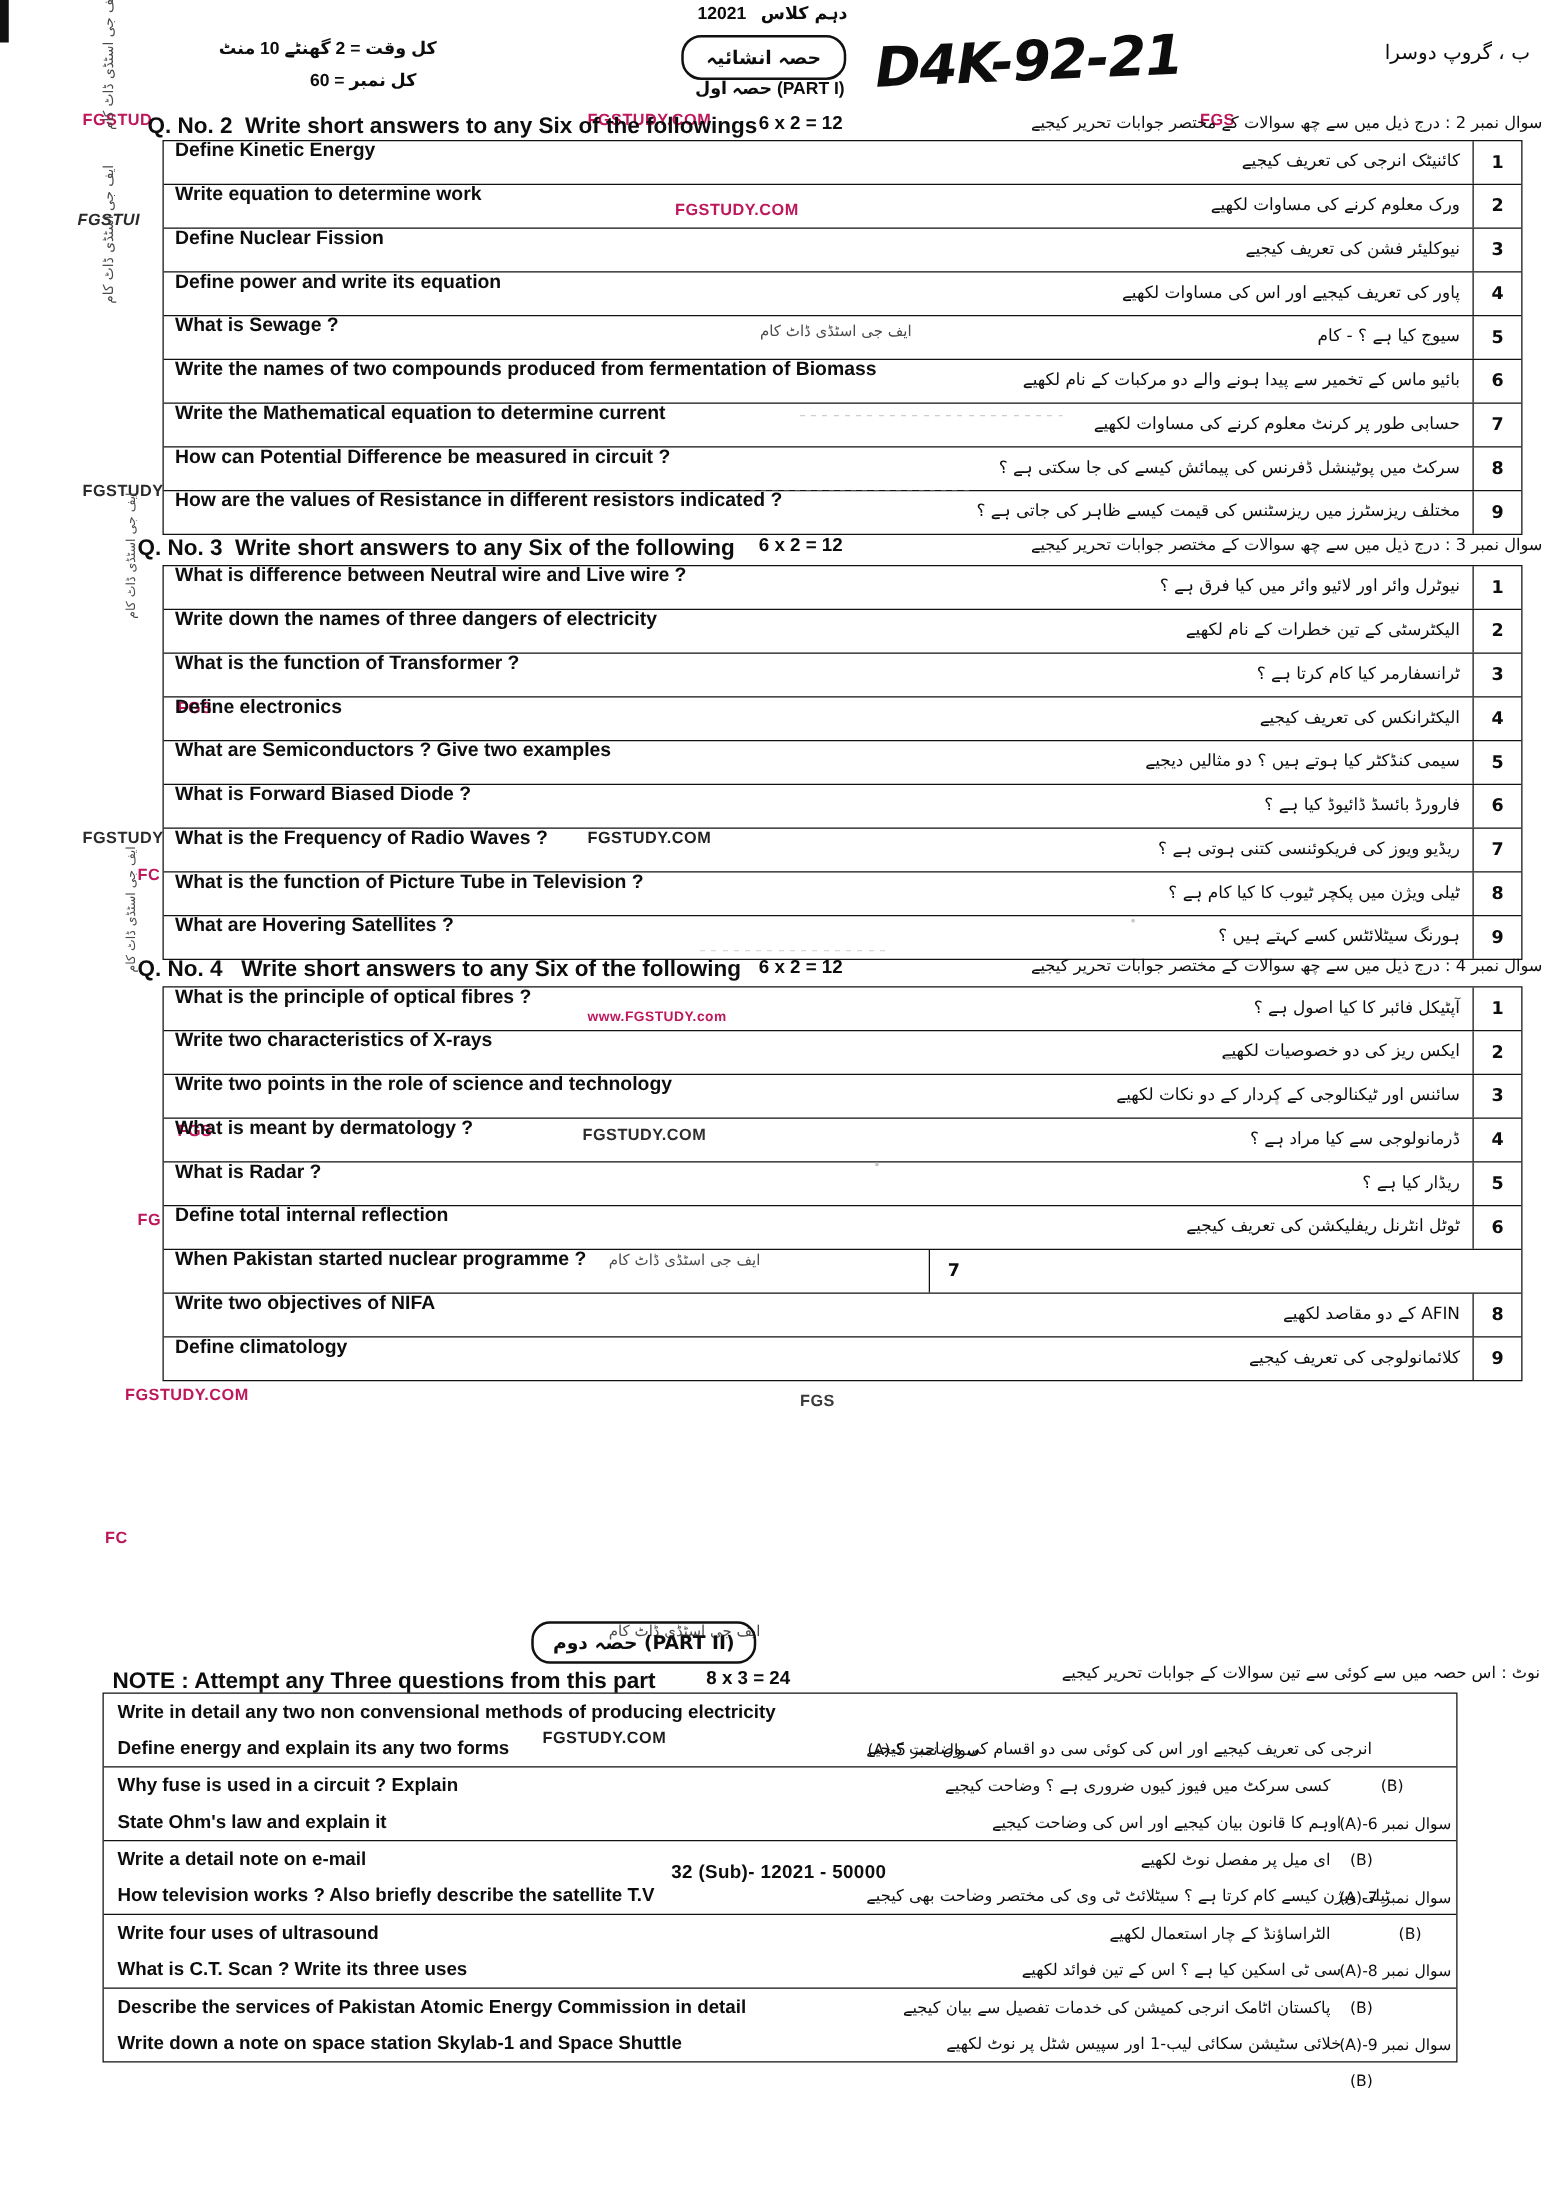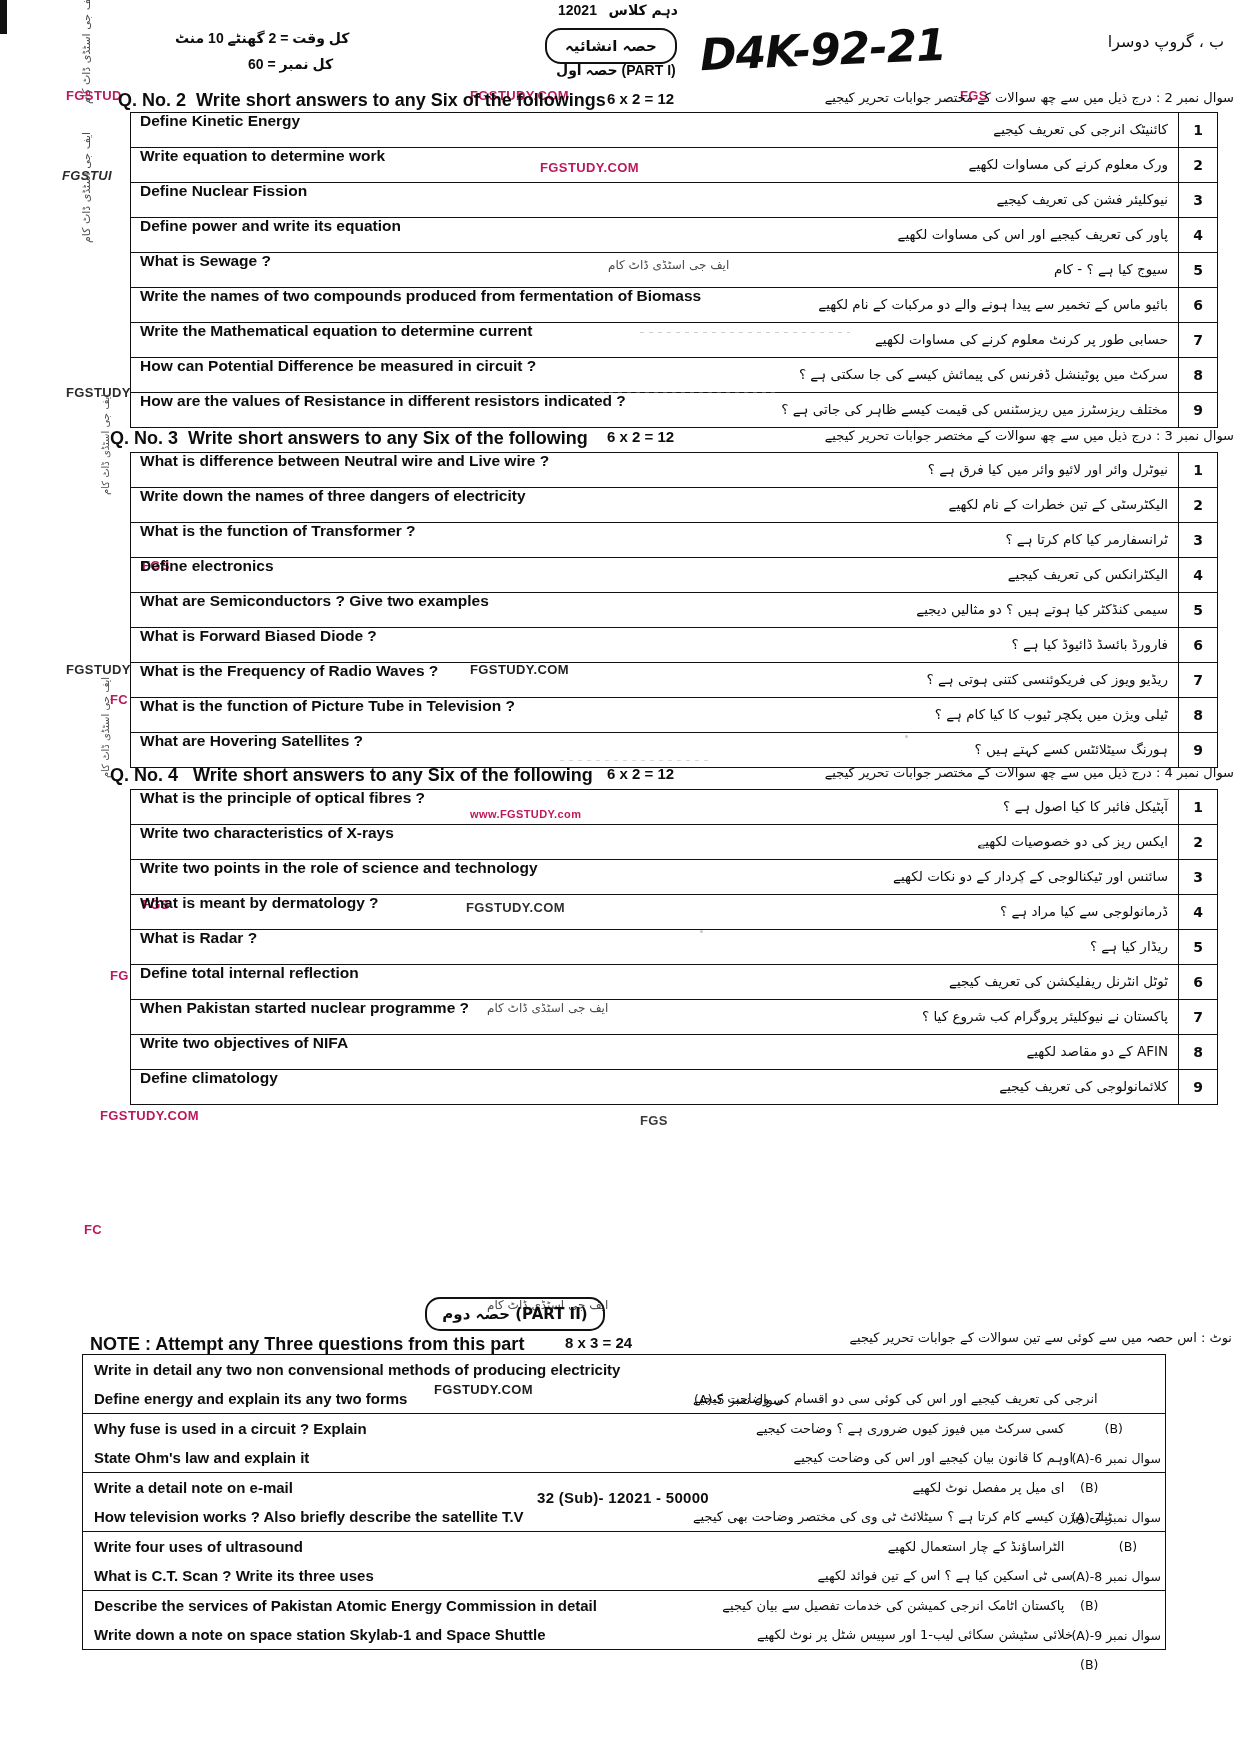--- a/index.html
+++ b/index.html
@@ -382,23 +382,20 @@
         </div>
         <div class="c-urdu">
           <span class="t">ٹوٹل انٹرنل ریفلیکشن کی تعریف کیجیے</span>
         </div>
         <div class="c-num">6</div>
       </div>
       <div class="row">
         <div class="c-eng">
           <span class="t">When Pakistan started nuclear programme ?</span>
         </div>
-        <div class="c-urdu">
-          <span class="t">پاکستان نے نیوکلیئر پروگرام کب شروع کیا ؟</span>
-        </div>
         <div class="c-num">7</div>
       </div>
       <div class="row">
         <div class="c-eng">
           <span class="t">Write two objectives of NIFA</span>
         </div>
         <div class="c-urdu">
           <span class="t">NIFA کے دو مقاصد لکھیے</span>
         </div>
         <div class="c-num">8</div>

